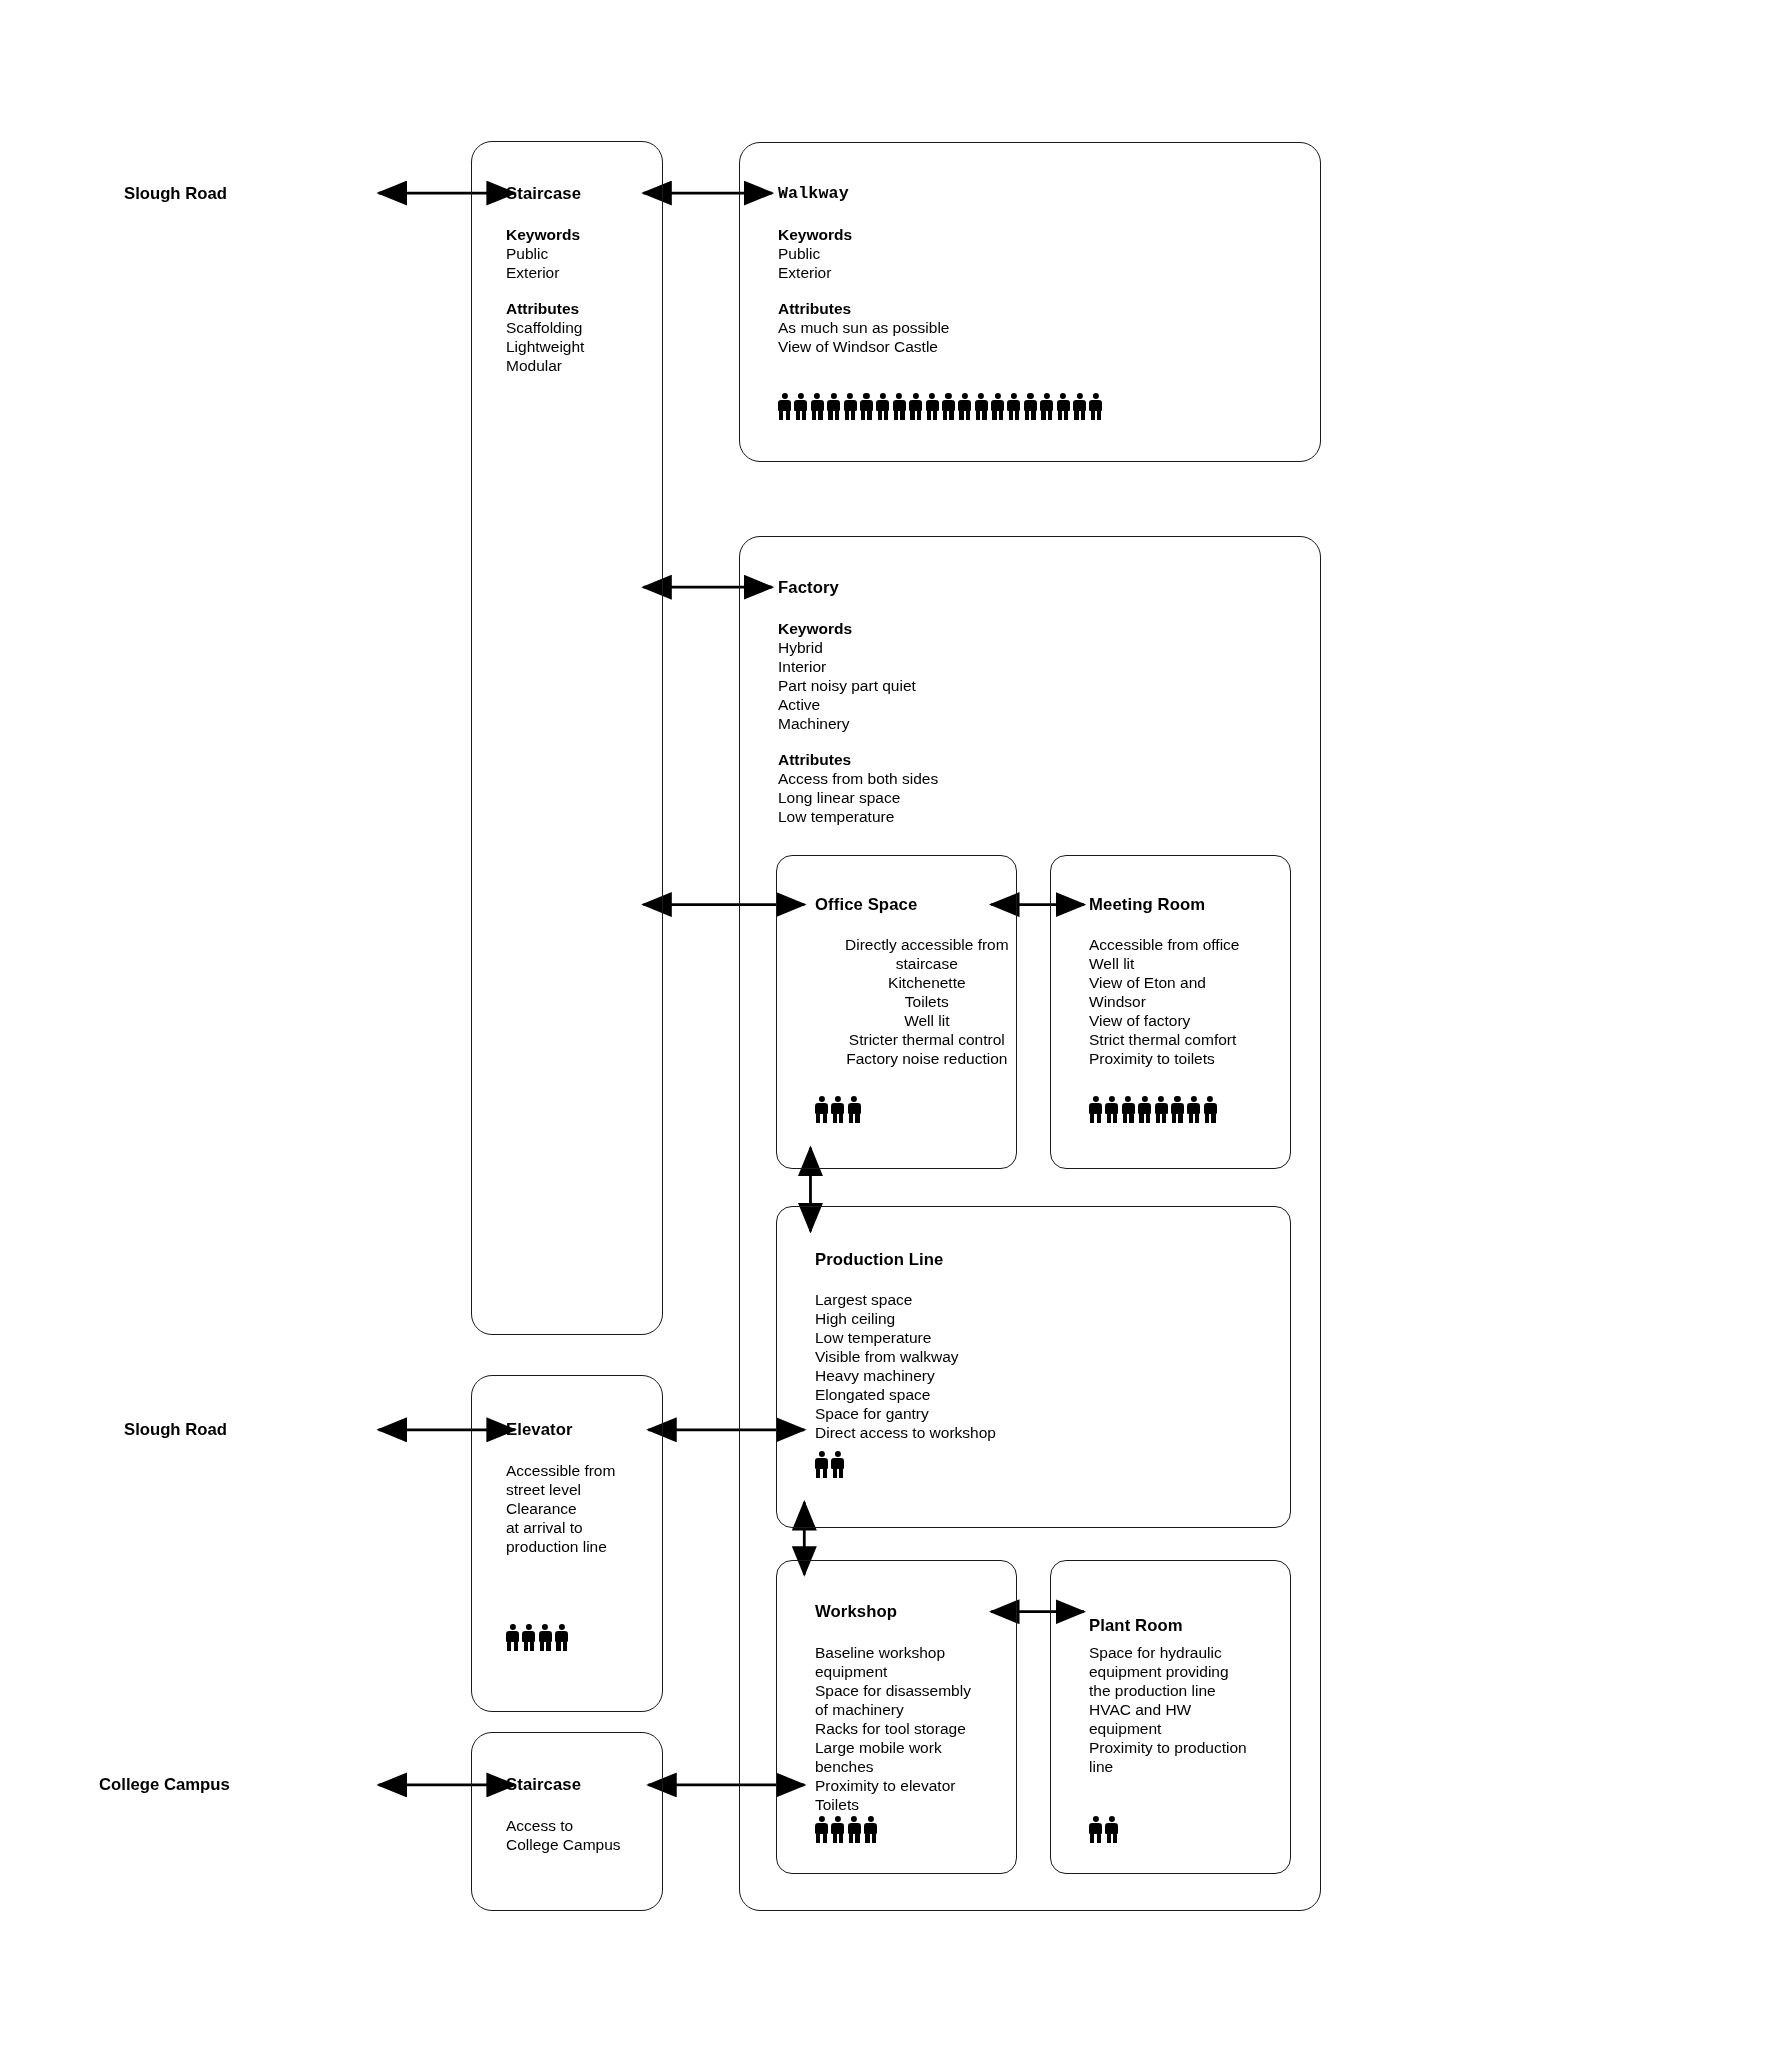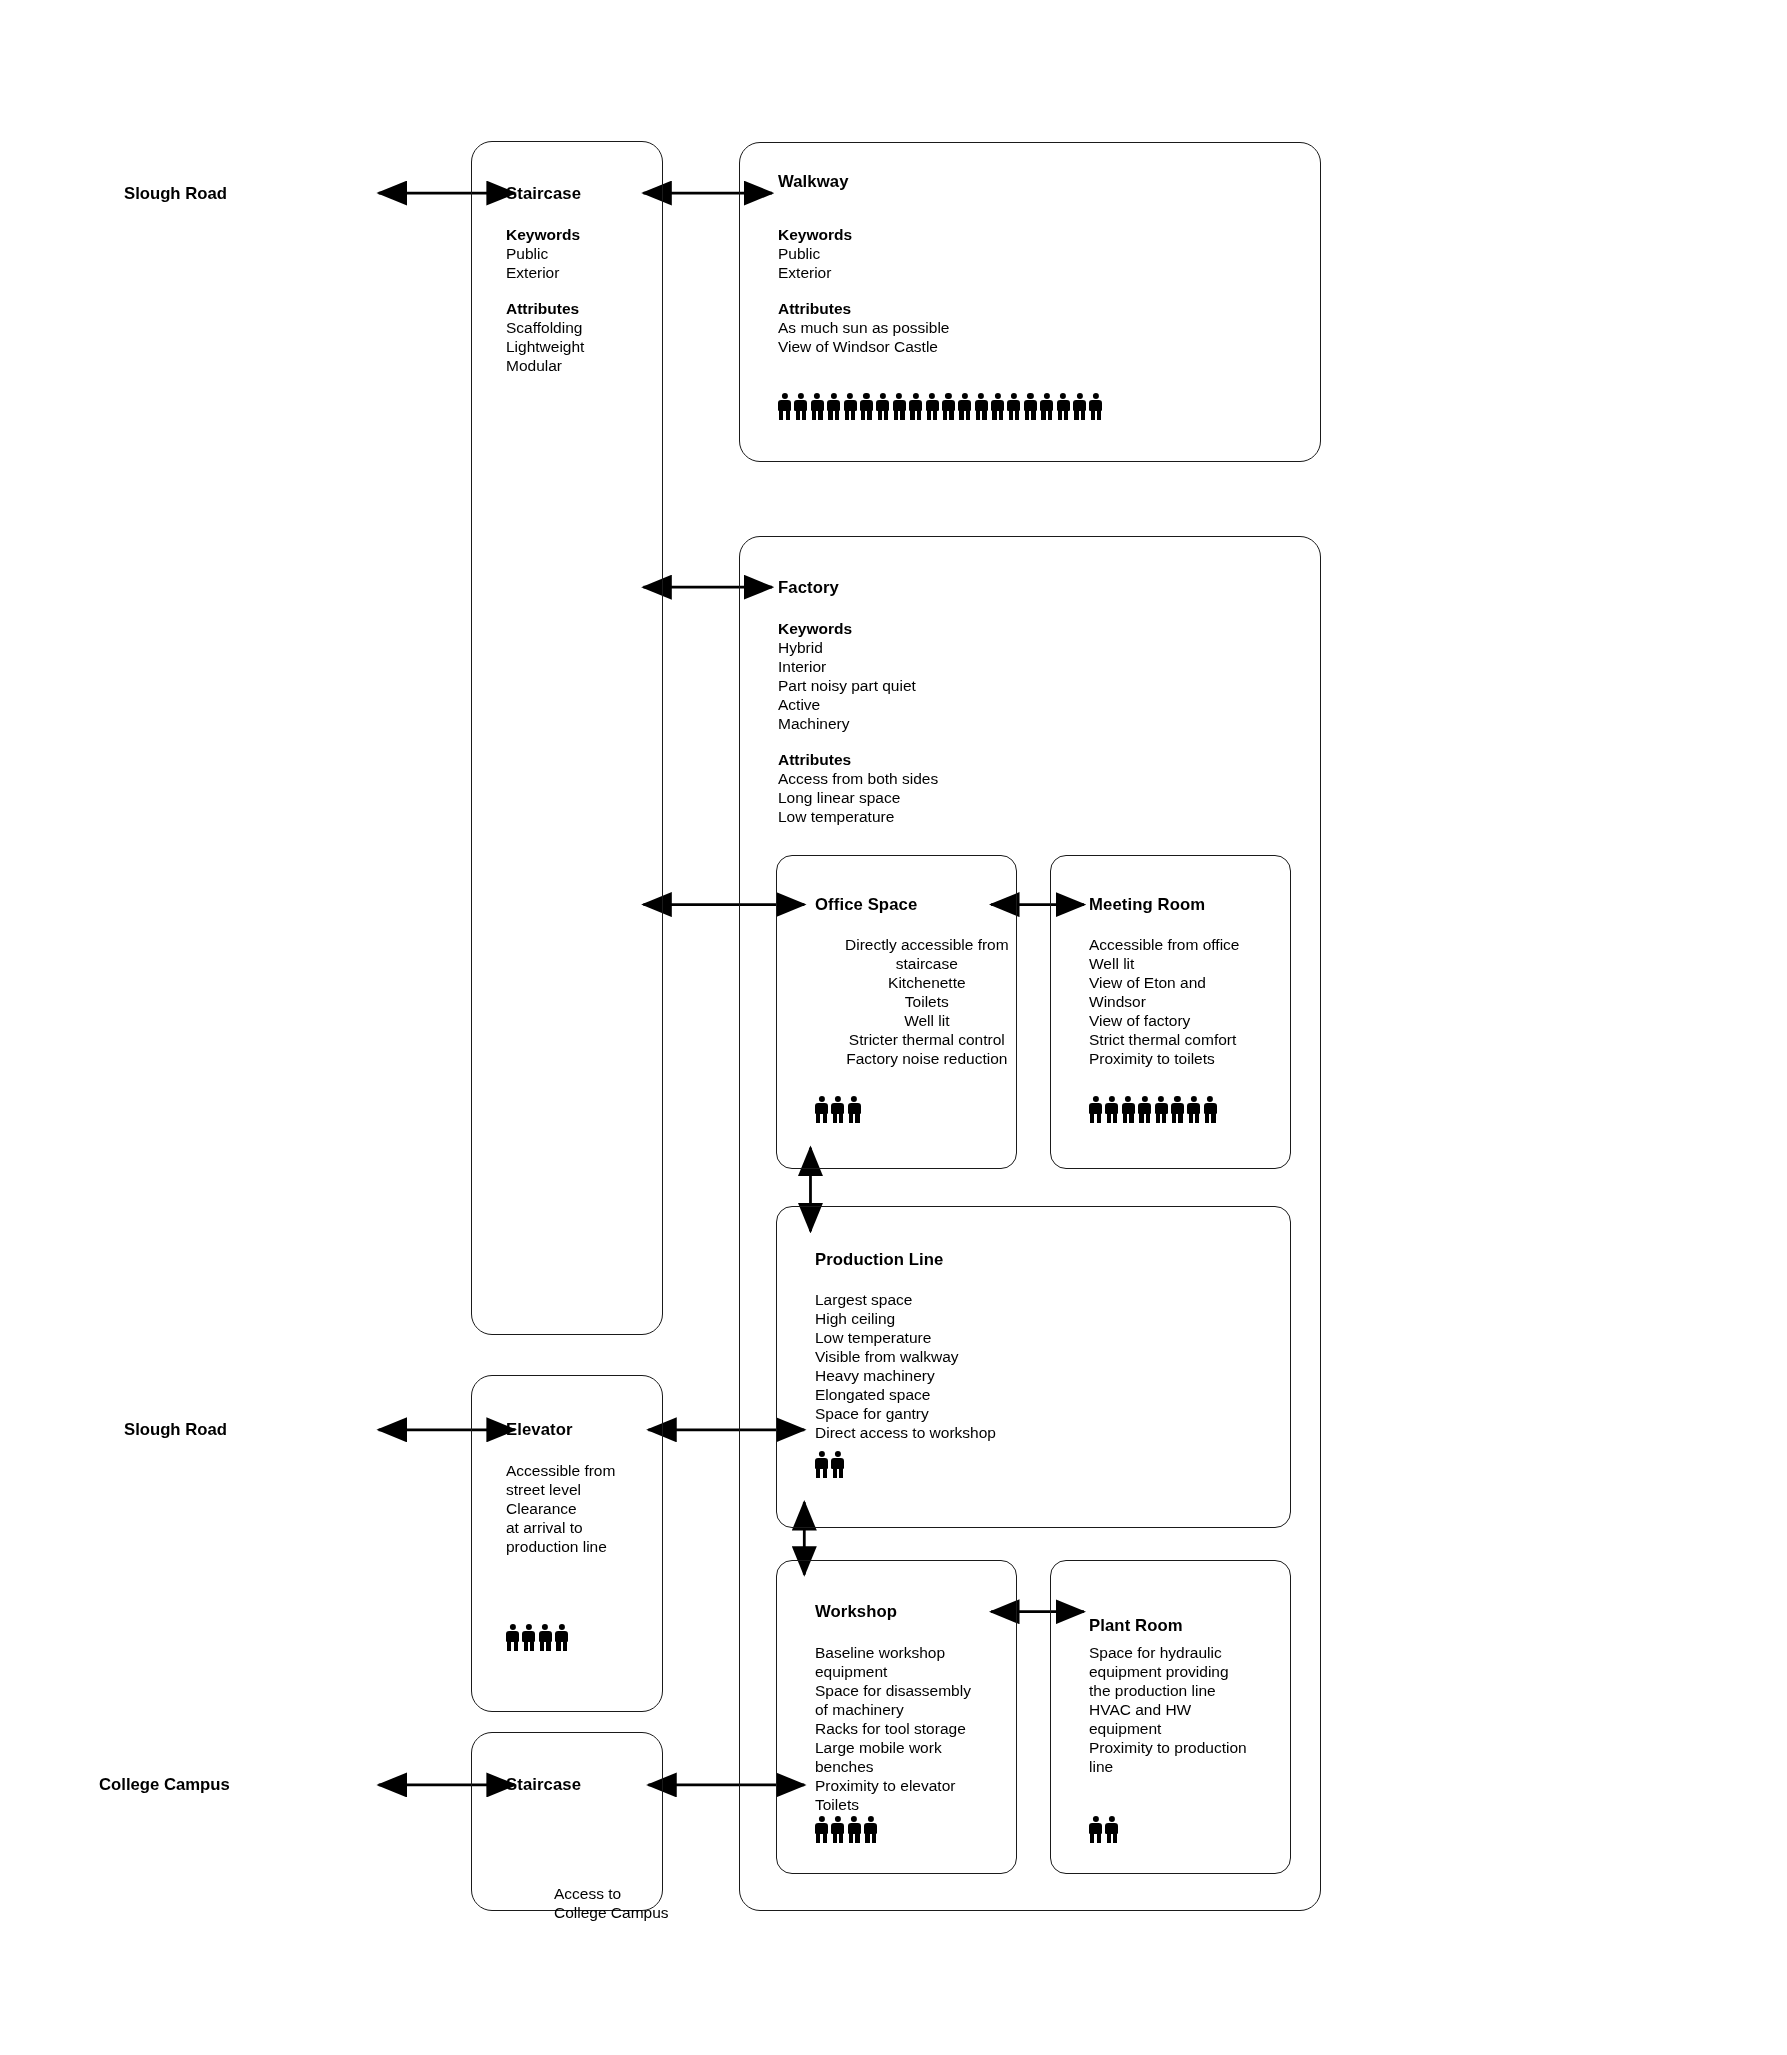--- a/index.html
+++ b/index.html
@@ -175,21 +175,21 @@
     <div class="hd">Keywords</div>
     <div class="li">Public</div>
     <div class="li">Exterior</div>
     <div class="gap"></div>
     <div class="hd">Attributes</div>
     <div class="li">Scaffolding</div>
     <div class="li">Lightweight</div>
     <div class="li">Modular</div>
   </div>
 
-  <div class="ttl" style="left:778px;top:174px;">Walkway</div>
+  <div class="ttl" style="left:778px;top:186px;font-family:Liberation Mono, monospace;">Walkway</div>
   <div class="grp" style="left:778px;top:225px;">
     <div class="hd">Keywords</div>
     <div class="li">Public</div>
     <div class="li">Exterior</div>
     <div class="gap"></div>
     <div class="hd">Attributes</div>
     <div class="li">As much sun as possible</div>
     <div class="li">View of Windsor Castle</div>
   </div>
   <div class="people" style="left:778px;top:393px;">
@@ -541,19 +541,19 @@
       </span>
       <span class="person">
         <span class="head"></span>
         <span class="body"></span>
         <span class="legL"></span>
         <span class="legR"></span>
       </span>
     </div>
 
   <div class="ttl" style="left:506px;top:1777px;">Staircase</div>
-  <div class="grp" style="left:506px;top:1884px;margin-left:48px;">
+  <div class="grp" style="left:506px;top:1816px;">
     <div class="li">Access to</div>
     <div class="li">College Campus</div>
   </div>
 
 </div>
 
 
 </body></html>

